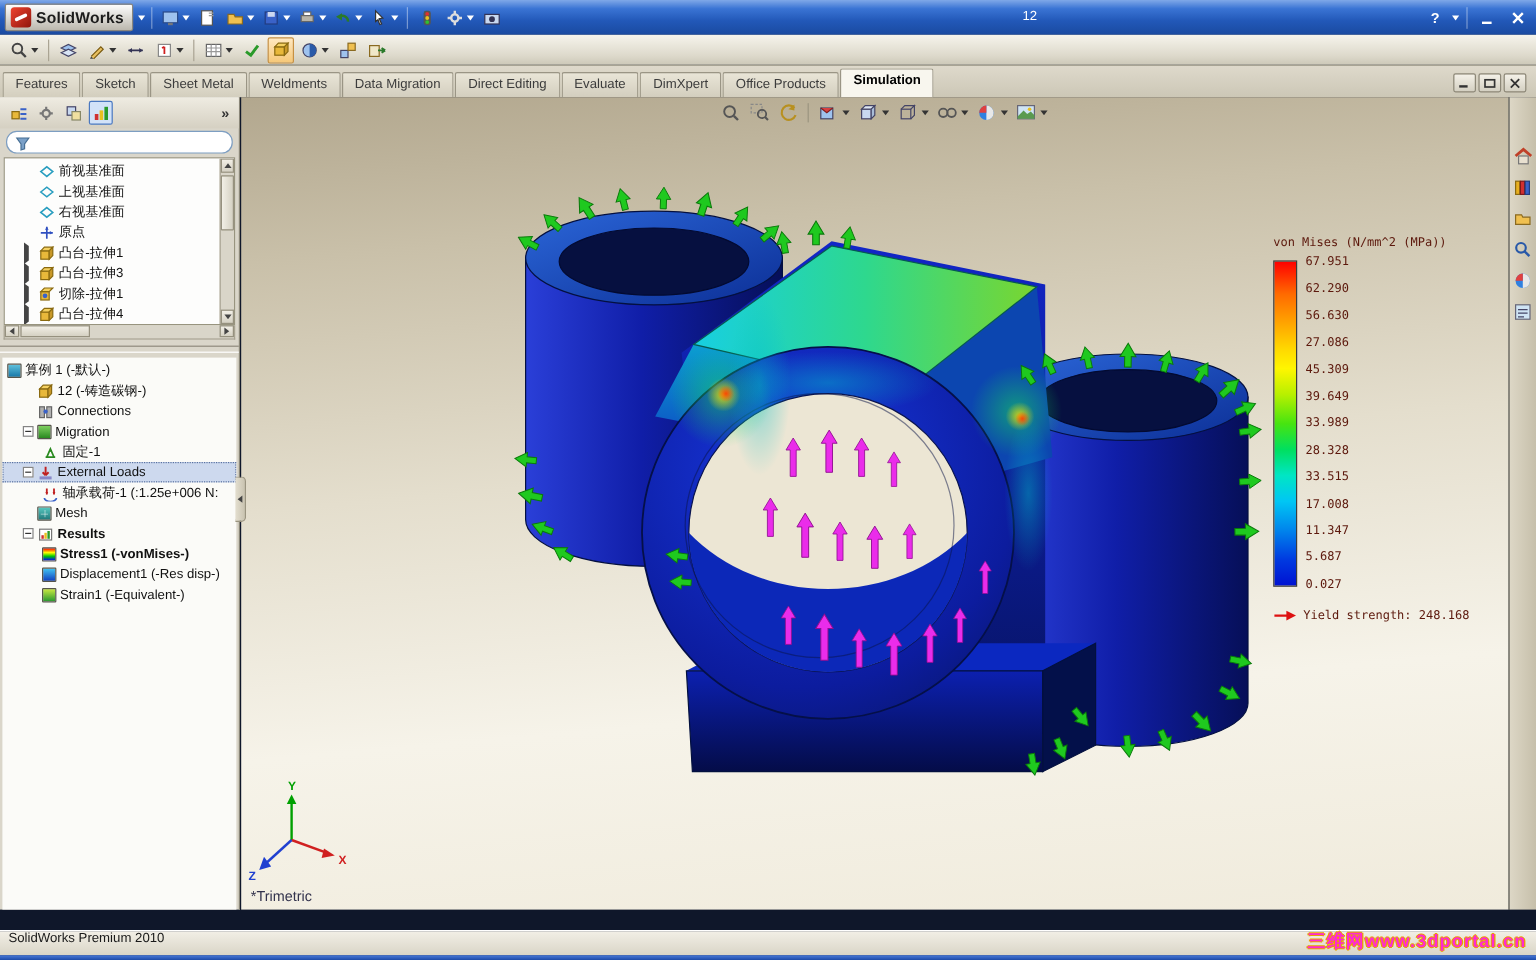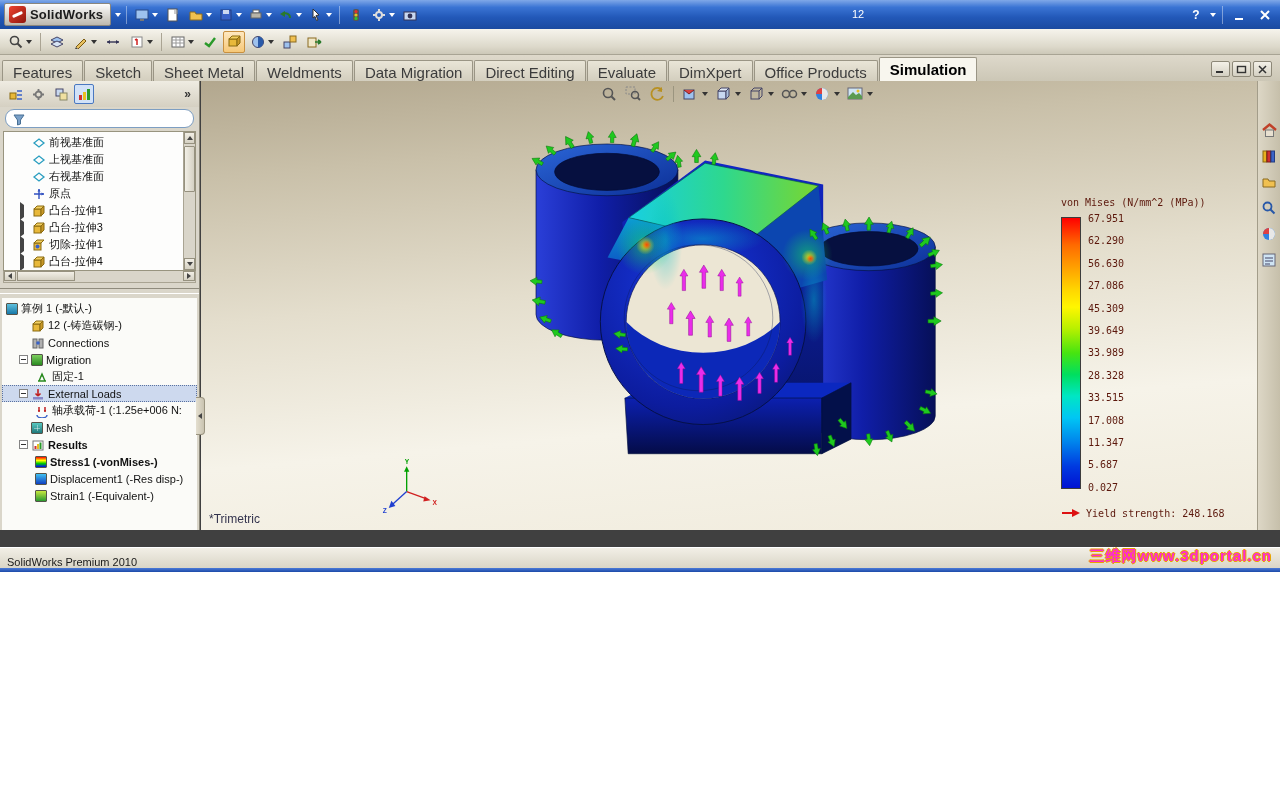--- a/index.html
+++ b/index.html
@@ -1,17 +1,17 @@
 <!DOCTYPE html>
 <html><head>
 <meta charset="utf-8">
 <style>
   *{box-sizing:border-box;margin:0;padding:0}
   html,body{width:1280px;height:800px;overflow:hidden;font-family:"Liberation Sans",sans-serif;font-size:11px}
-  #app{position:relative;width:1280px;height:572px;background:#404040;overflow:hidden}
+  #app{position:relative;width:1280px;height:800px;background:#0f172a;overflow:hidden}
 
   
   #titlebar{position:absolute;top:0;left:0;right:0;height:29px;display:flex;align-items:center;gap:2px;
     padding:0 4px;background:linear-gradient(180deg,#7fa8e8 0%,#3a74d4 25%,#2258b8 60%,#1a4aa0 100%)}
   .logo{display:flex;align-items:center;gap:4px;background:linear-gradient(180deg,#fdfdfd,#bcb8ae);
     border:1px solid #8a867e;border-radius:2px;height:23px;padding:0 7px 0 4px}
   .logo-mark{width:17px;height:17px;border-radius:3px;background:linear-gradient(135deg,#ef4430,#8f150c);
     position:relative;flex:none}
   .logo-mark::after{content:"";position:absolute;left:3px;top:7px;width:11px;height:3px;background:#fff;
     transform:rotate(-25deg);border-radius:2px}
@@ -27,21 +27,21 @@
   
   #toolbar2{position:absolute;top:29px;left:0;right:0;height:26px;display:flex;align-items:center;gap:2px;
     padding:0 5px;background:linear-gradient(180deg,#f6f4ec,#ddd9cb 70%,#ccc8b8);border-bottom:1px solid #a8a494}
   .t2btn{height:22px;min-width:22px;padding:0 2px;display:flex;align-items:center;justify-content:center;border:1px solid transparent;border-radius:2px}
   .t2btn.active{background:linear-gradient(180deg,#ffe8c0,#f6c878);border:1px solid #c89040}
   .t2sep{width:1px;height:18px;background:#aaa493;margin:0 3px}
 
   
   #cmdtabs{position:absolute;top:55px;left:0;right:0;height:26px;display:flex;align-items:flex-end;
     padding:0 2px;background:linear-gradient(180deg,#ded9cb,#ccc7b6)}
-  .cmtab{height:21px;padding:3px 10px 0;margin-right:1px;font-size:15px;color:#3c3c3c;
+  .cmtab{height:21px;padding:3px 10px 0;margin-right:1px;font-size:11px;color:#3c3c3c;
     border:1px solid #9a9585;border-bottom:none;border-radius:2px 2px 0 0;
     background:linear-gradient(180deg,#e9e5d7,#d3cebe);white-space:nowrap}
   .cmtab.active{height:24px;background:#f8f6ee;color:#000;font-weight:bold}
   .docwin-btns{margin-left:auto;display:flex;gap:2px;align-items:center;padding-bottom:4px;padding-right:6px}
   .dwb{width:19px;height:16px;background:linear-gradient(180deg,#f4f1e8,#d4d0c2);border:1px solid #8d8878;
     border-radius:2px;display:flex;align-items:center;justify-content:center}
 
   
   #main{position:absolute;top:81px;left:0;right:0;bottom:42px}
 
@@ -124,21 +124,21 @@
   #bottombar{position:absolute;bottom:25px;left:0;right:0;height:17px;display:flex;align-items:flex-end;gap:1px;
     padding:0 2px;background:#cfcabd;border-top:1px solid #948f80}
   .navb{width:16px;height:14px;margin-bottom:1px;background:linear-gradient(180deg,#f0ece0,#d2cec2);
     border:1px solid #918c7c;display:flex;align-items:center;justify-content:center;gap:1px}
   .navbar-bar{width:1px;height:6px;background:#333}
   .btab{height:16px;padding:1px 12px 0;font-size:11px;color:#222;background:#d8d3c6;
     border:1px solid #938e7e;border-bottom:none;border-radius:2px 2px 0 0;white-space:nowrap}
   .btab.active{background:#f6f3ea;font-weight:bold}
 
   
-  #statusbar{position:absolute;bottom:4px;left:0;right:0;height:21px;display:flex;align-items:flex-end;
+  #statusbar{position:absolute;bottom:4px;left:0;right:0;height:21px;display:flex;align-items:flex-start;
     padding:0 7px;background:linear-gradient(180deg,#f2efe6,#d9d5c7);border-top:1px solid #fff;color:#1a1a1a}
   #bluebar{position:absolute;bottom:0;left:0;right:0;height:4px;background:linear-gradient(180deg,#4a7ad8,#1c4aa8)}
   #watermark{position:absolute;right:8px;bottom:6px;z-index:50;font-size:15px;font-weight:bold;color:#ff2ad2;
     text-shadow:1px 0 0 #e8a400,-1px 0 0 #e8a400,0 1px 0 #e8a400,0 -1px 0 #e8a400;letter-spacing:1px}
 </style>
 </head>
 <body>
 
 <div id="app">
 

